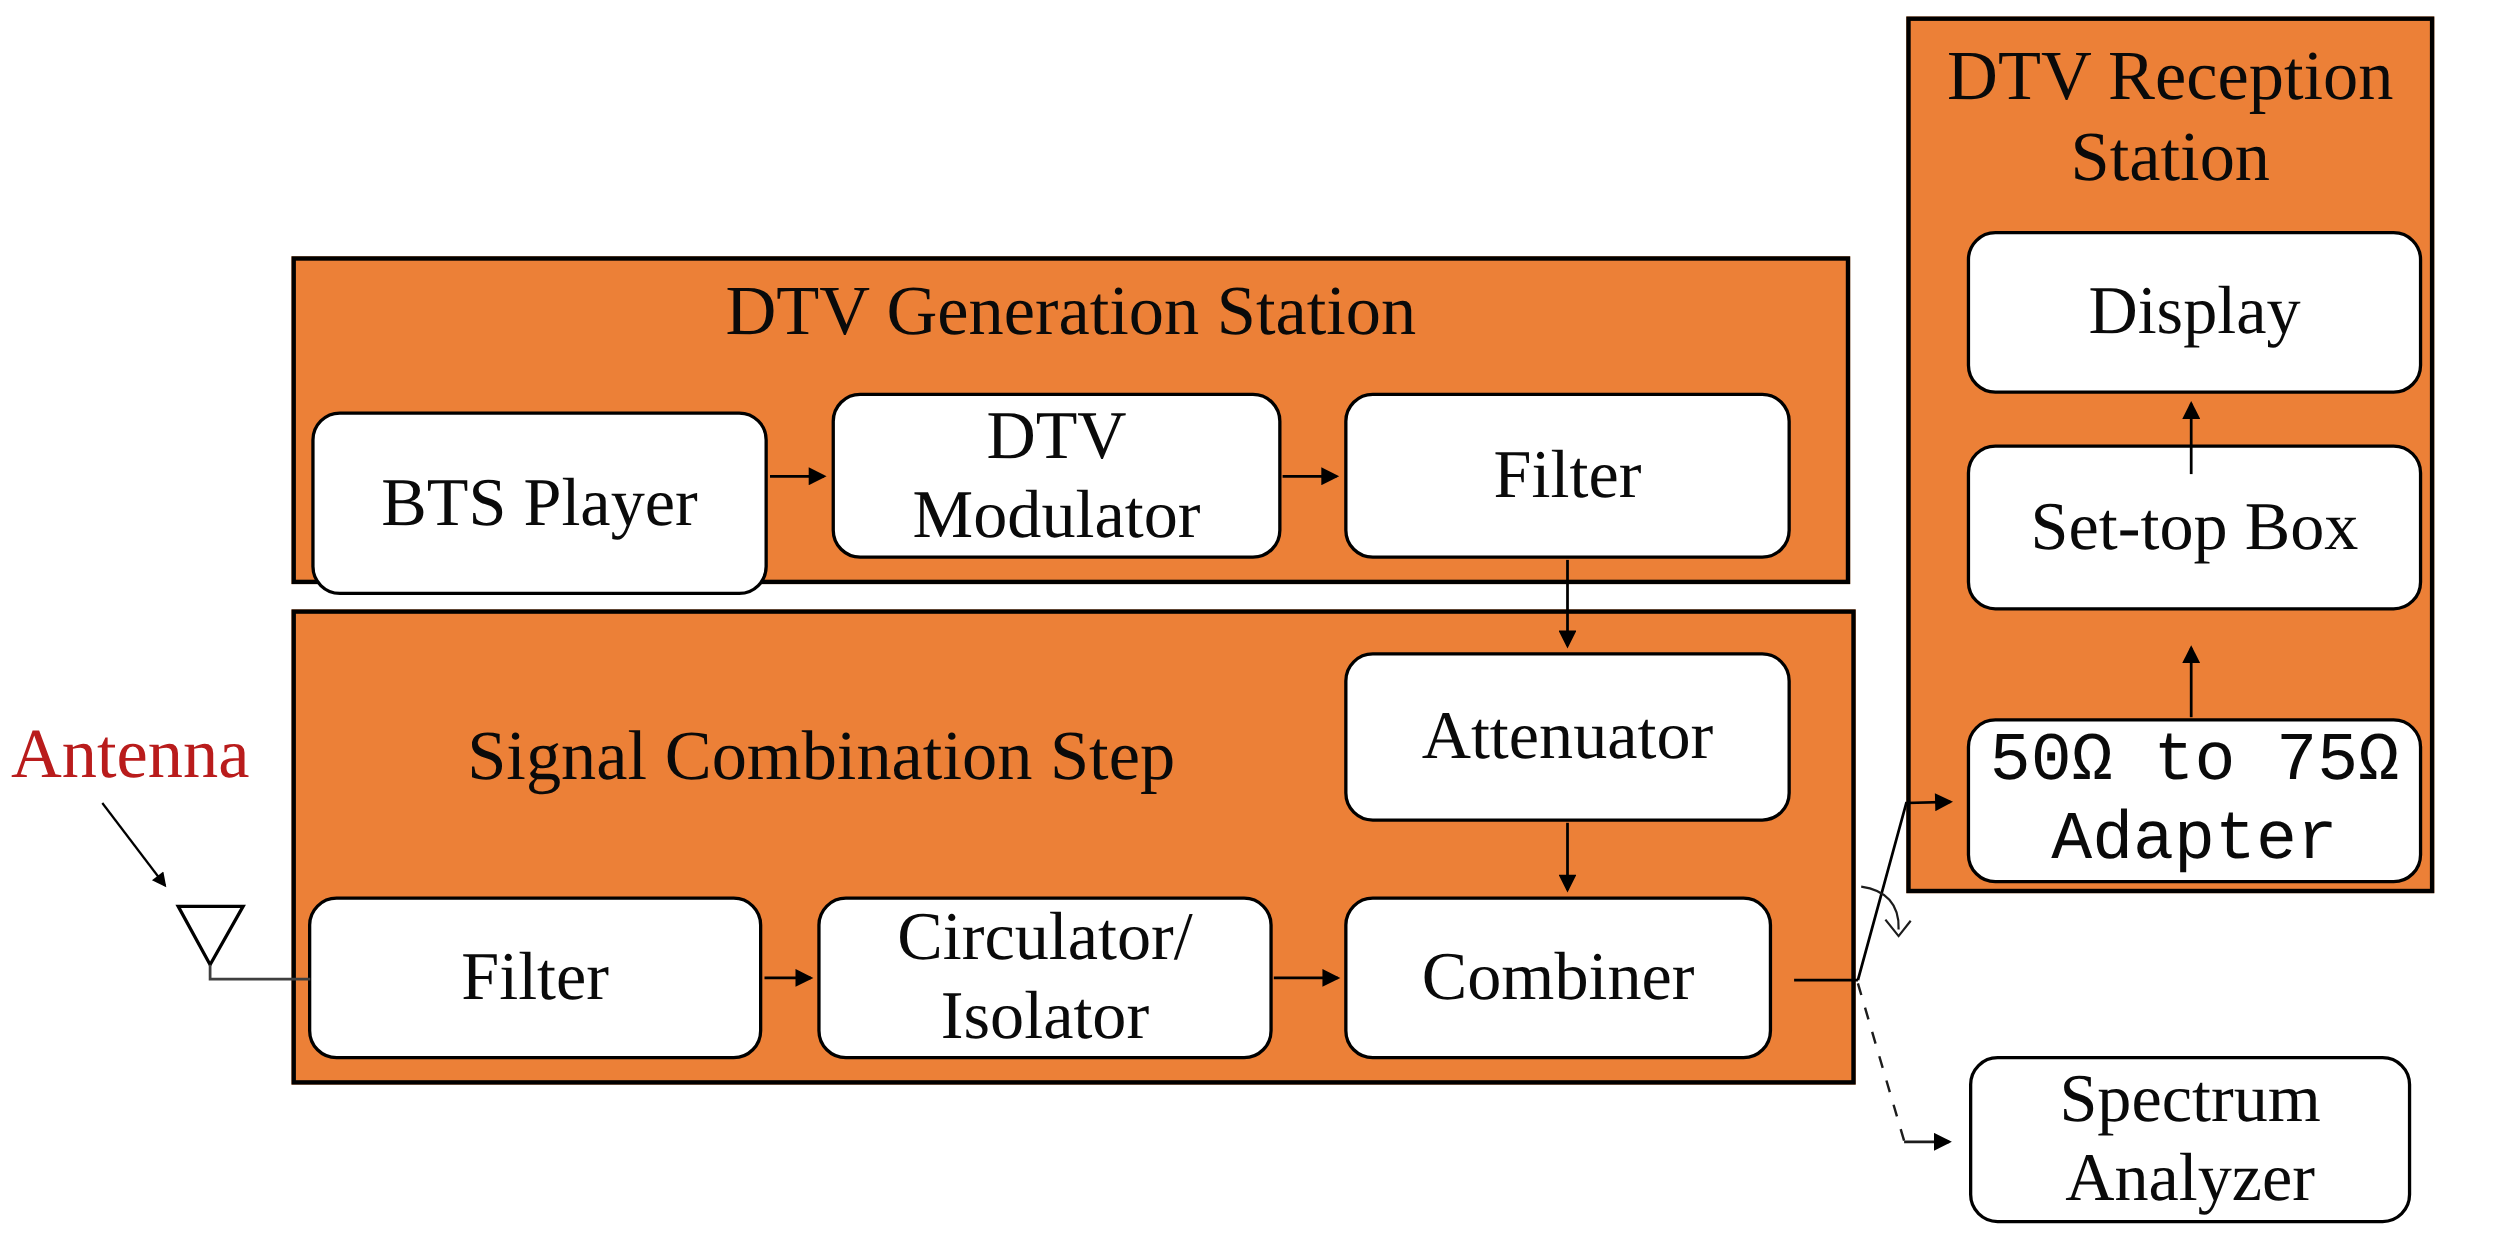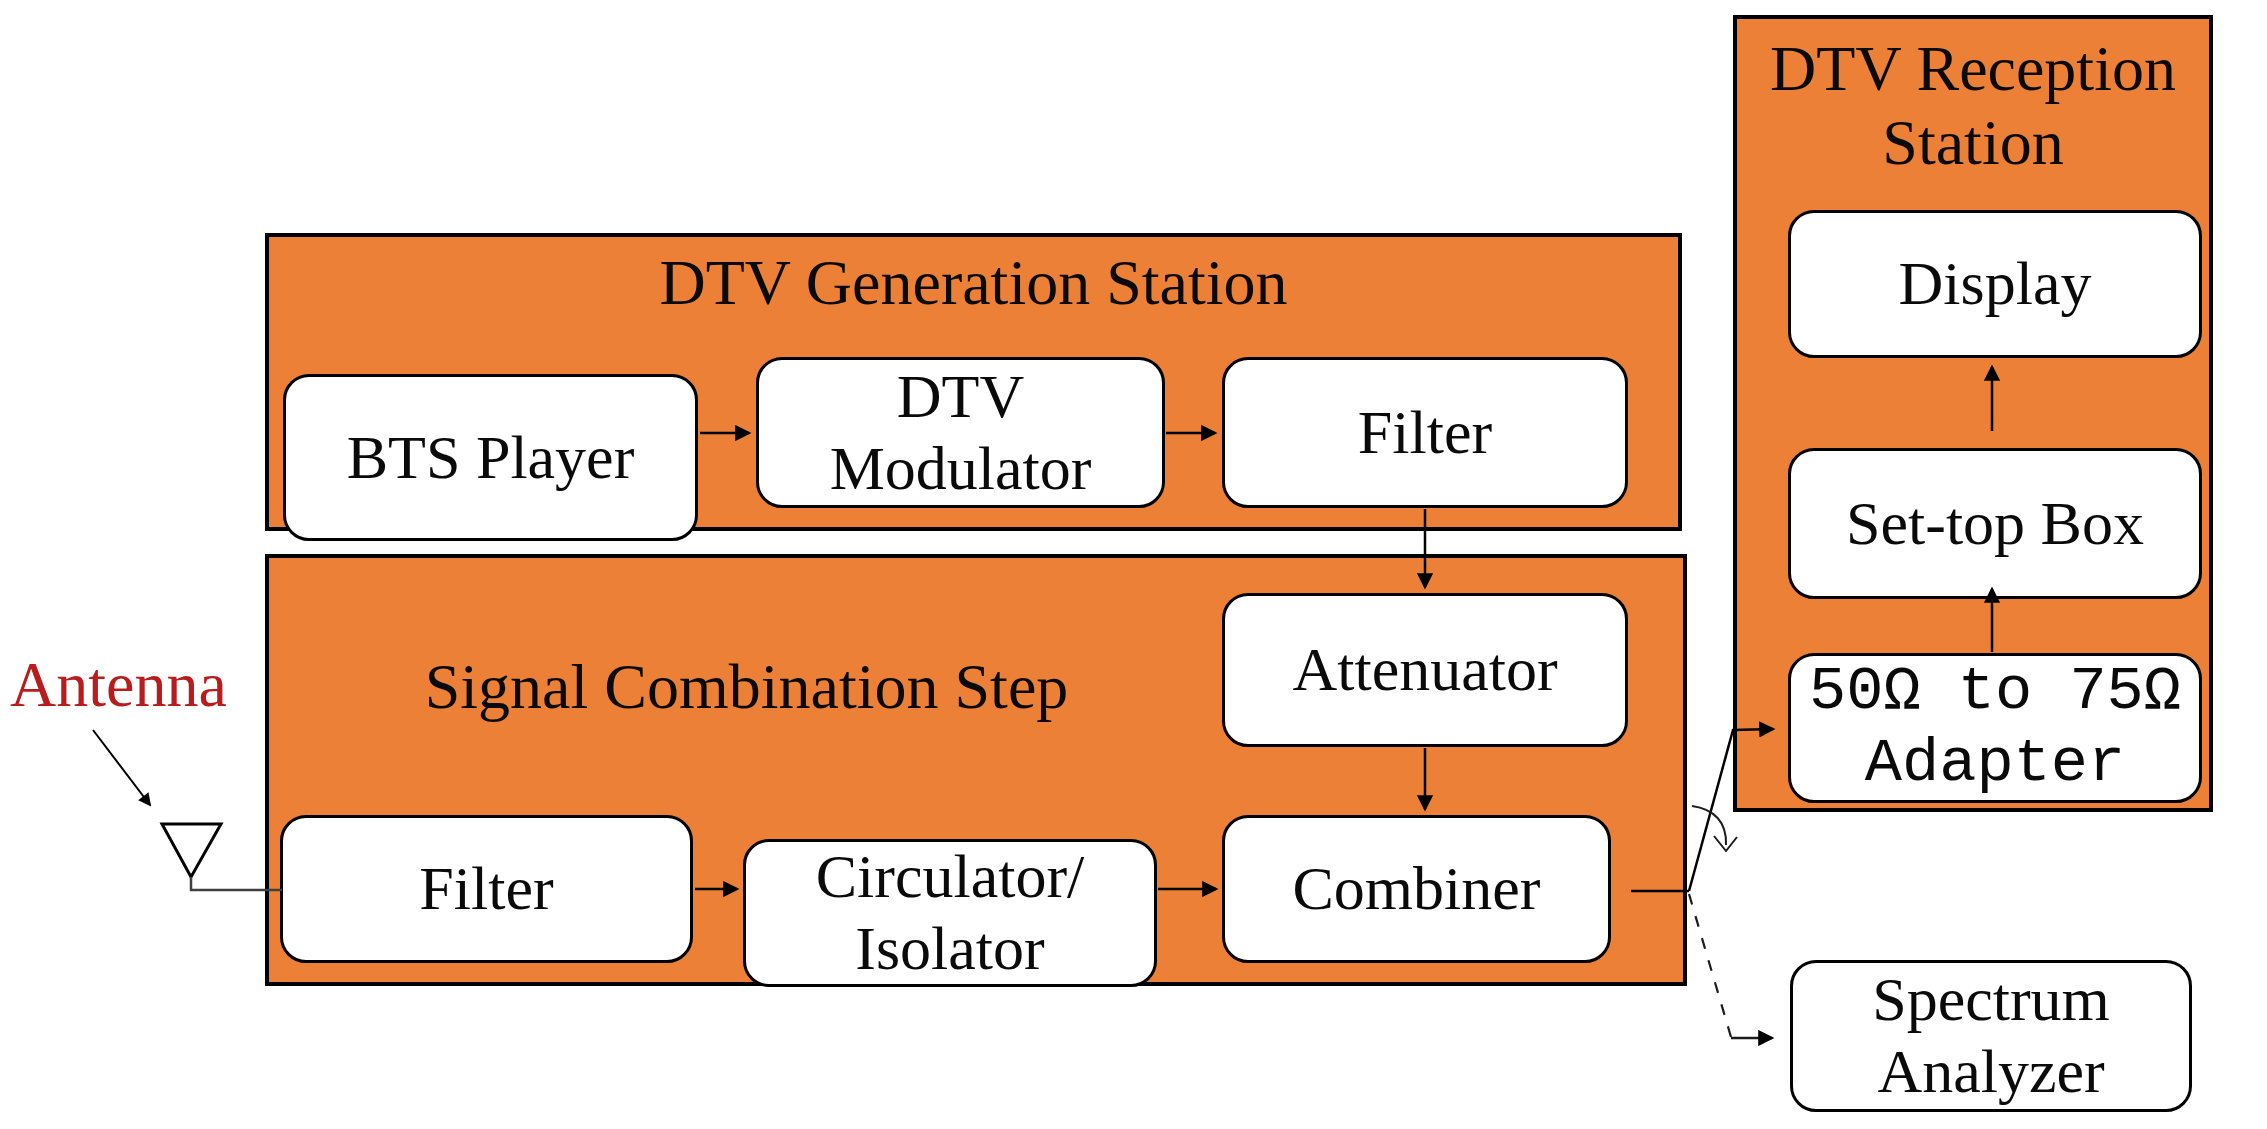--- a/index.html
+++ b/index.html
@@ -35,25 +35,25 @@
   <div class="group-title" style="left:265px;top:246px;width:1417px;text-align:center;">DTV Generation Station</div>
   <div class="group-title" style="left:268px;top:650px;width:957px;">Signal Combination Step</div>
   <div class="group-title" style="left:1733px;top:32px;width:480px;font-family:Liberation Serif, serif;">DTV Reception Station</div>
 
   <div class="node" style="left:283px;top:374px;width:415px;height:167px;">BTS Player</div>
   <div class="node" style="left:756px;top:357px;width:409px;height:151px;">DTV Modulator</div>
   <div class="node" style="left:1222px;top:357px;width:406px;height:151px;">Filter</div>
 
   <div class="node" style="left:1222px;top:593px;width:406px;height:154px;font-family:Liberation Serif, serif;">Attenuator</div>
   <div class="node" style="left:280px;top:815px;width:413px;height:148px;">Filter</div>
-  <div class="node" style="left:743px;top:815px;width:414px;height:148px;margin-top:24px;">Circulator/ Isolator</div>
+  <div class="node" style="left:743px;top:815px;width:414px;height:148px;">Circulator/ Isolator</div>
   <div class="node" style="left:1222px;top:815px;width:389px;height:148px;">Combiner</div>
 
   <div class="node" style="left:1788px;top:210px;width:414px;height:148px;">Display</div>
-  <div class="node" style="left:1788px;top:448px;width:414px;height:151px;">Set-top Box</div>
+  <div class="node" style="left:1788px;top:404px;width:414px;height:151px;">Set-top Box</div>
   <div class="node" style="left:1788px;top:653px;width:414px;height:150px;font-family:Liberation Mono, monospace;">50Ω to 75Ω Adapter</div>
 
   <div class="node" style="left:1790px;top:960px;width:402px;height:152px;">Spectrum Analyzer</div>
 
   <div class="free-label" style="left:10px;top:650px;width:220px;">Antenna</div>
 
   <svg id="svg-overlay" viewBox="0 0 2267 1129" xmlns="http://www.w3.org/2000/svg">
     <defs>
       <marker id="m-solid" viewBox="0 0 10 10" refX="8.5" refY="5" markerWidth="8.5" markerHeight="6.5" orient="auto">
         <path d="M0,0 L10,5 L0,10 Z" fill="#000"></path>

